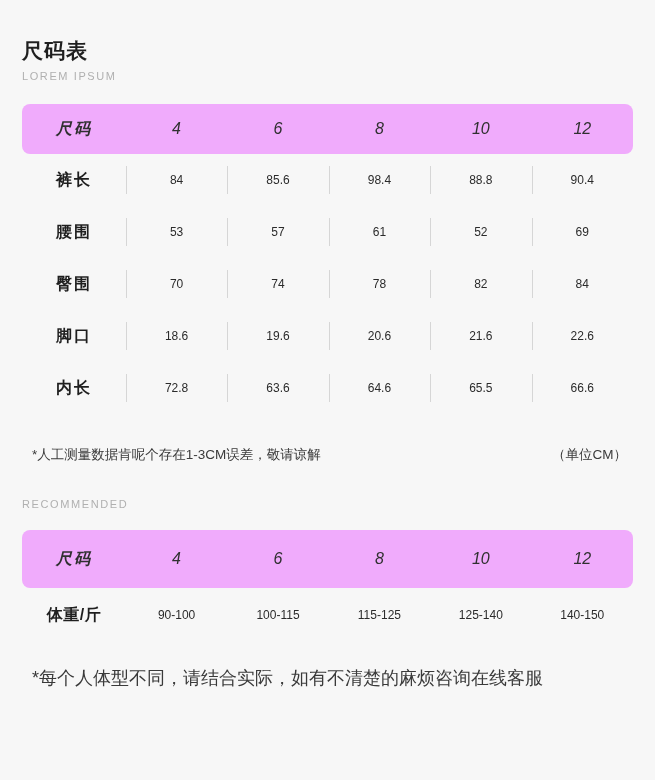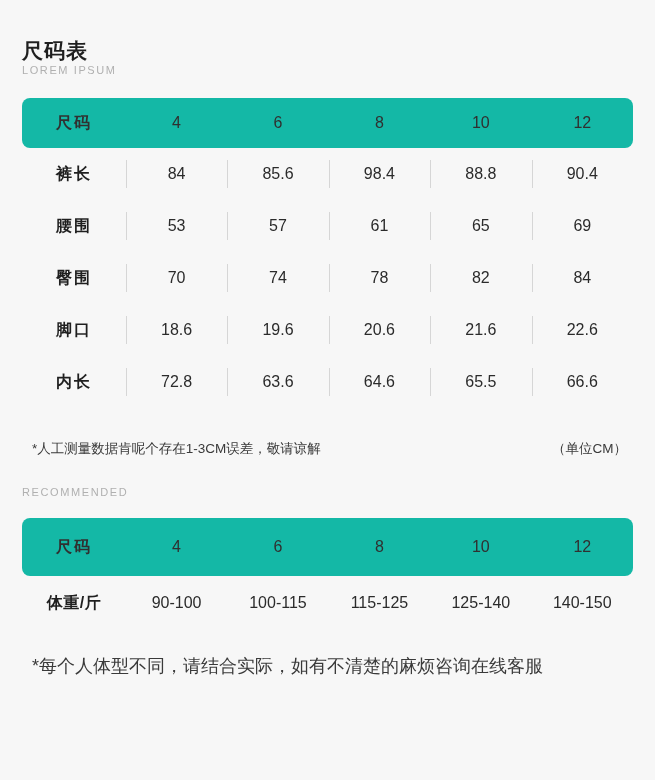--- a/index.html
+++ b/index.html
@@ -33,55 +33,57 @@
     font-size: 21px;
     font-weight: bold;
     letter-spacing: 1px;
     color: #1f1f1f;
     line-height: 1.25;
   }
   .sec-sub {
     font-size: 11px;
     letter-spacing: 1.6px;
     color: #b0b0b0;
+    margin-top: 6px;
   }
   
   table {
     width: 100%;
     border-collapse: collapse;
     table-layout: fixed;
   }
   .size-table {
     margin-top: 22px;
   }
   .rec-table {
     margin-top: 20px;
   }
   .head-row td {
-    background: #14b8a6;
+    background: #f0abfc;
     height: 48px;
     font-size: 16px;
     color: #303030;
     text-align: center;
     vertical-align: middle;
+    font-style: italic;
   }
   .head-row td.first {
     border-radius: 8px 0 0 8px;
     font-weight: bold;
     letter-spacing: 2px;
   }
   .head-row td.last {
     border-radius: 0 8px 8px 0;
   }
   .rec-table .head-row td {
     height: 56px;
   }
   .body-row td {
     height: 50px;
-    font-size: 16px;
+    font-size: 12px;
     text-align: center;
     vertical-align: middle;
     color: #2b2b2b;
   }
   .body-row td.rowlabel {
     font-weight: bold;
     letter-spacing: 2px;
     font-size: 16px;
     color: #1f1f1f;
   }
@@ -162,21 +164,21 @@
         <td class="val">85.6</td>
         <td class="val">98.4</td>
         <td class="val">88.8</td>
         <td class="val">90.4</td>
       </tr>
       <tr class="body-row">
         <td class="rowlabel">腰围</td>
         <td class="val">53</td>
         <td class="val">57</td>
         <td class="val">61</td>
-        <td class="val">65</td>
+        <td class="val">52</td>
         <td class="val">69</td>
       </tr>
       <tr class="body-row">
         <td class="rowlabel">臀围</td>
         <td class="val">70</td>
         <td class="val">74</td>
         <td class="val">78</td>
         <td class="val">82</td>
         <td class="val">84</td>
       </tr>

